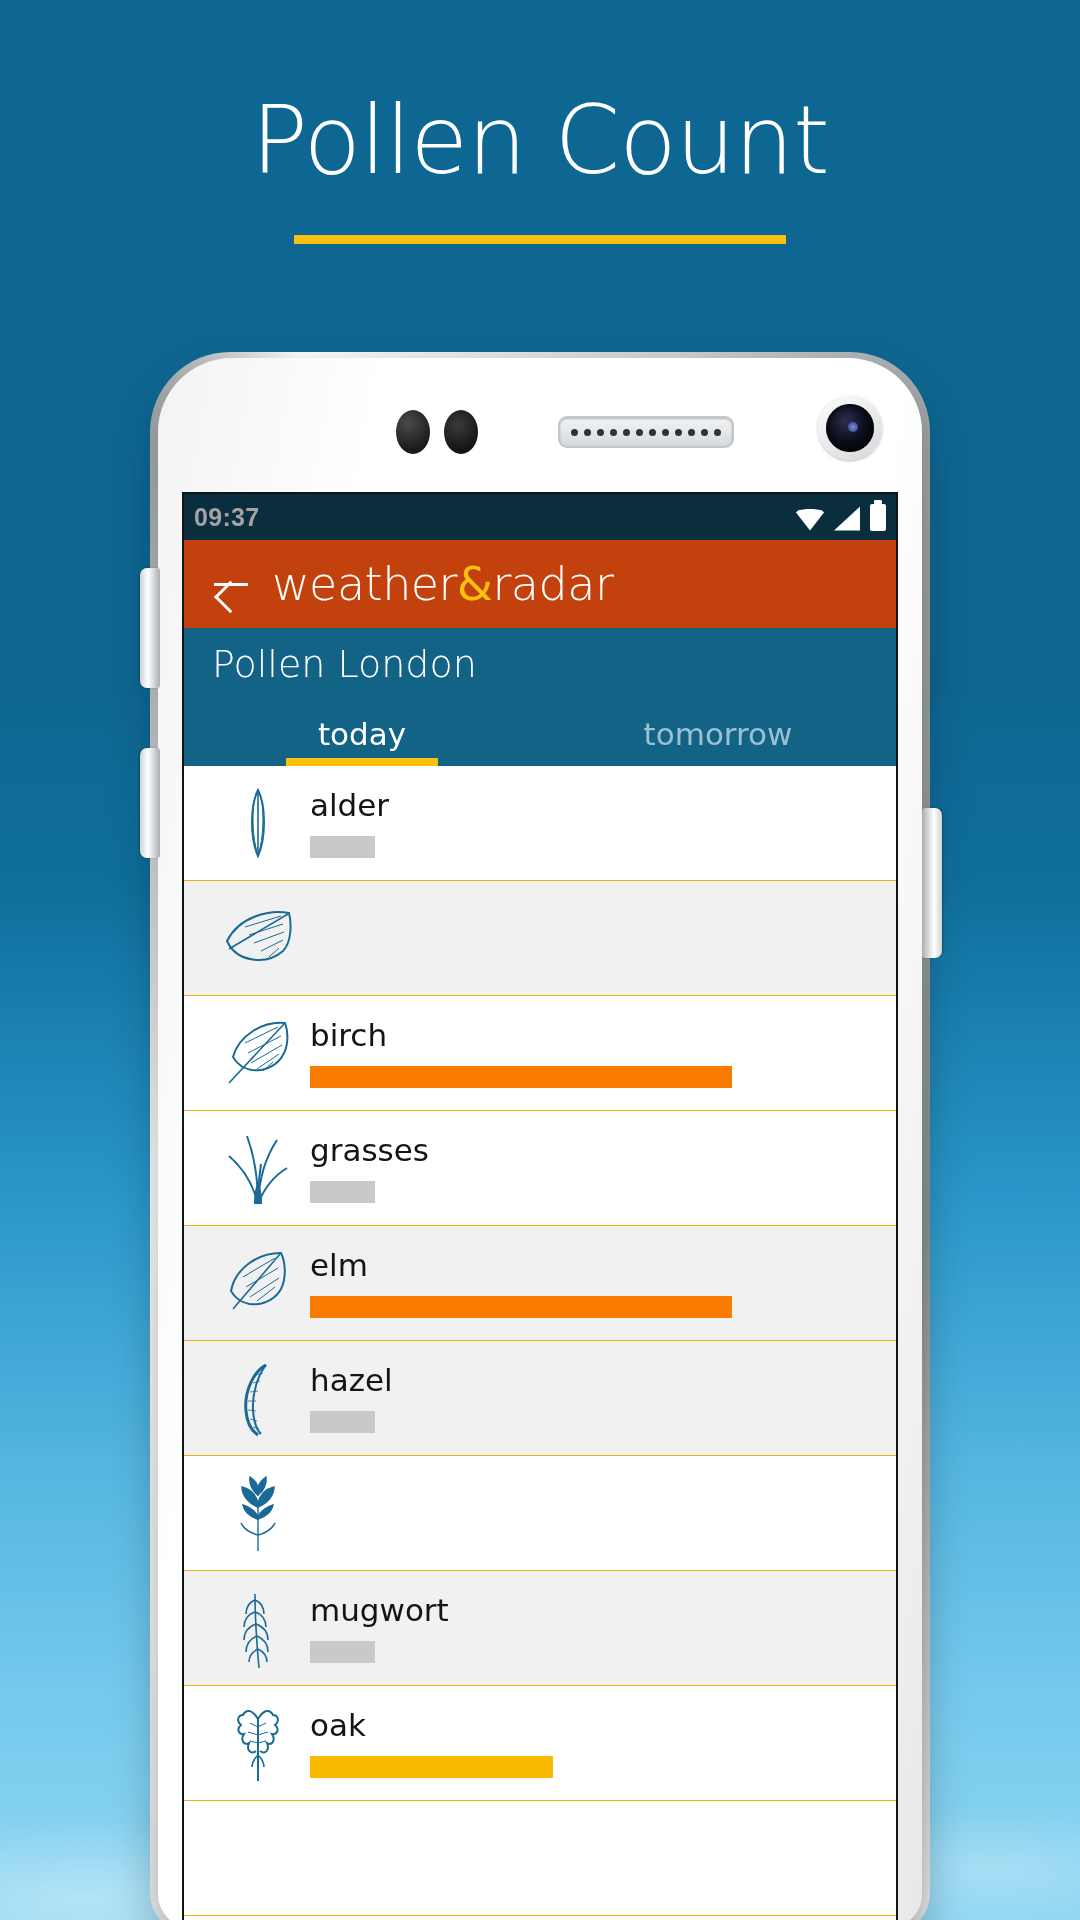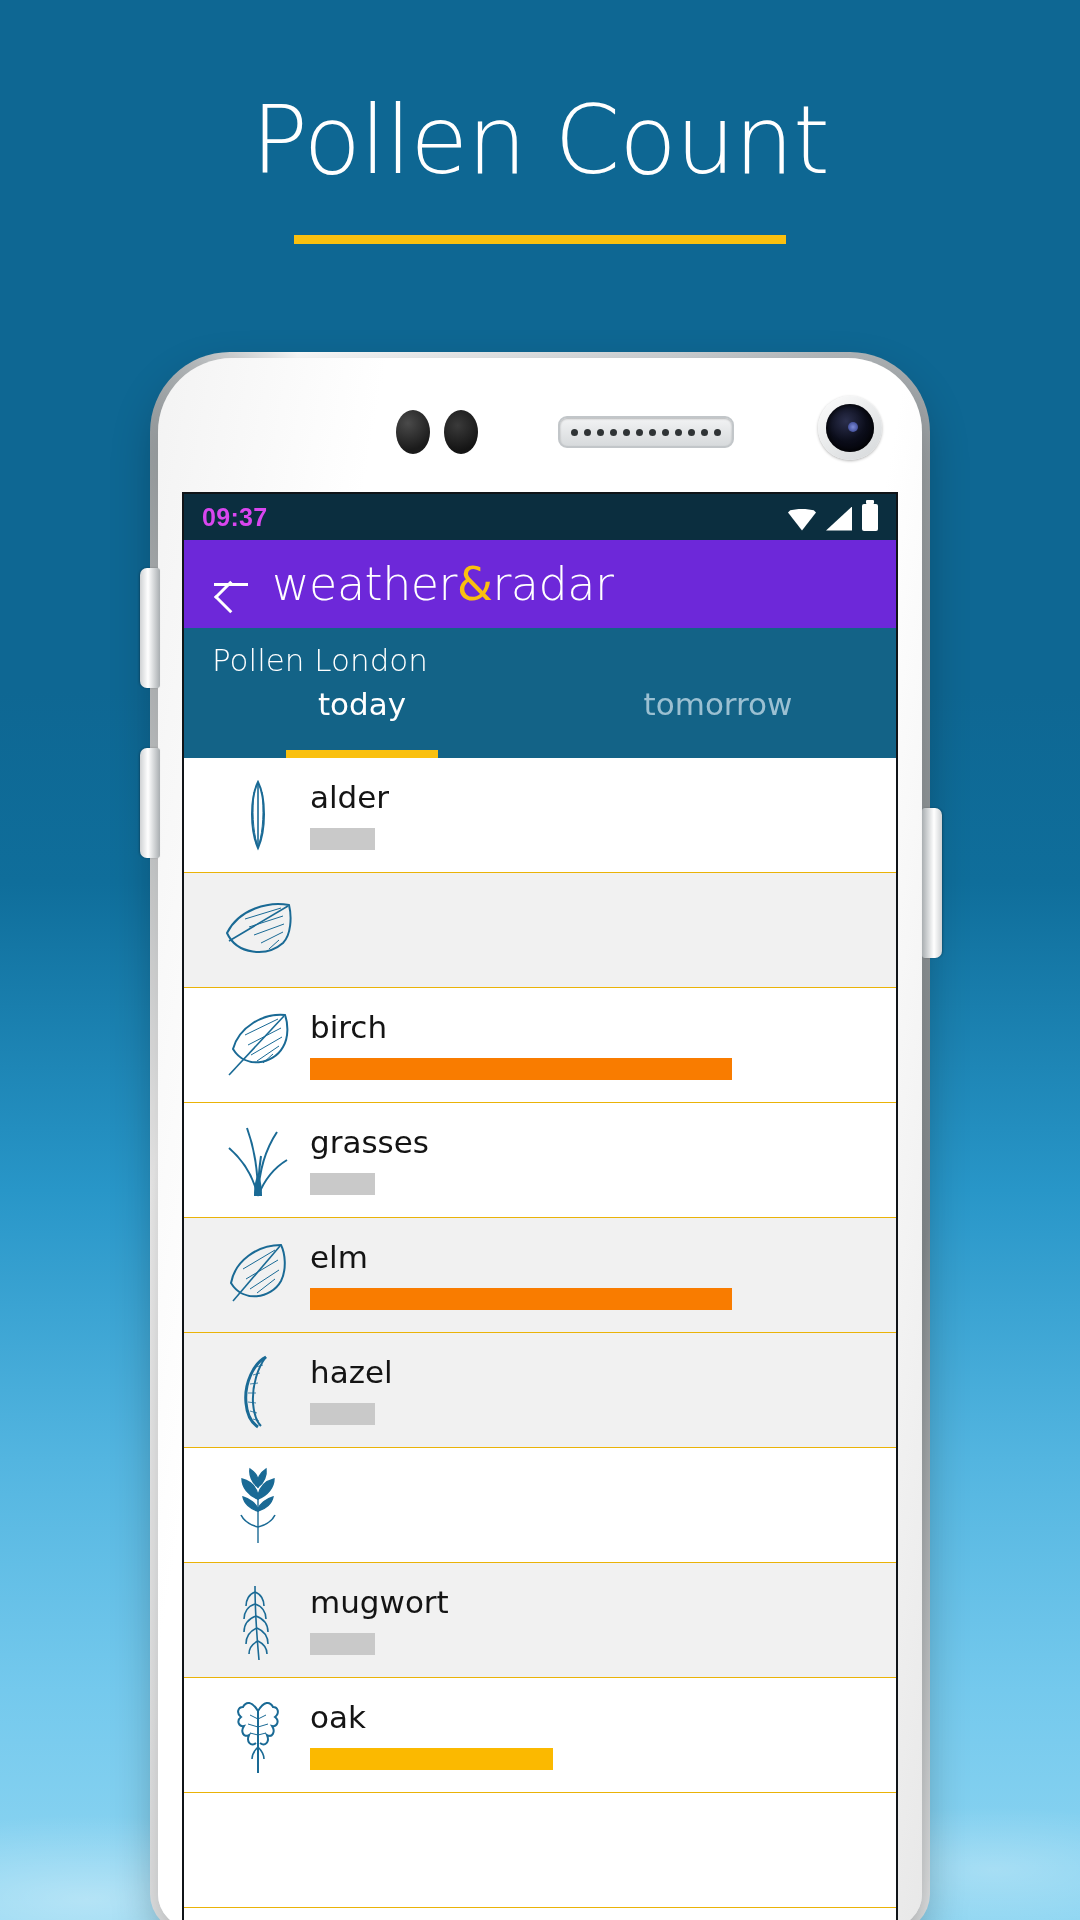--- a/index.html
+++ b/index.html
@@ -134,22 +134,22 @@
     position:absolute;
     left:52px; top:134px;
     width:716px; height:1436px;
     background:#ffffff;
     overflow:hidden;
     border:2px solid #101418;
   }
 
   .statusbar {
     height:46px; background:#0B2E3F;
-    display:flex; align-items:center; padding:0 18px;
-    color:#d946ef;
+    display:flex; align-items:center; padding:0 10px;
+    color:#a3a3a3;
   }
   .status-time { font-size:25px; font-weight:bold; letter-spacing:.3px; }
   .status-icons { margin-left:auto; display:flex; align-items:flex-end; gap:10px; }
   .ico-wifi {
     width:28px; height:22px;
     background:#fff;
     clip-path:polygon(50% 100%, 0 18%, 8% 8%, 50% 0, 92% 8%, 100% 18%);
   }
   .ico-signal {
     width:26px; height:24px; background:#fff;
@@ -157,21 +157,21 @@
   }
   .ico-batt {
     width:16px; height:27px; background:#fff; border-radius:2px; position:relative;
   }
   .ico-batt::before {
     content:""; position:absolute; top:-4px; left:4px; width:8px; height:4px;
     background:#fff; border-radius:1px;
   }
 
   .appbar {
-    height:88px; background:#6d28d9;
+    height:88px; background:#c2410c;
     display:flex; align-items:center; padding:0 26px;
   }
   .back-arrow {
     width:44px; height:44px; position:relative; flex:none; margin-right:18px;
     cursor:pointer;
   }
   .back-arrow::before {
     content:""; position:absolute; left:4px; top:21px; width:34px; height:3px; background:#fff;
   }
   .back-arrow::after {
@@ -182,25 +182,25 @@
   }
   .logo {
     font-size:46px; color:#fff; font-weight:300;
     font-family:"DejaVu Sans", sans-serif; letter-spacing:-.5px;
     white-space:nowrap;
   }
   .logo .amp { color:#FAC00F; font-weight:400; }
 
   .subbar { background:#136387; padding:0 0 0 0; }
   .loc {
-    color:#fff; font-size:31px; font-weight:300;
+    color:#fff; font-size:38px; font-weight:300;
     padding:14px 0 8px 28px;
     font-family:"DejaVu Sans", sans-serif;
   }
-  .tabs { display:flex; height:72px; }
+  .tabs { display:flex; height:72px; align-items:flex-end; }
   .tab {
     flex:0 0 50%;
     text-align:center;
     font-size:31px;
     padding-bottom:14px;
     position:relative;
     font-family:"DejaVu Sans", sans-serif;
     cursor:pointer;
   }
   .tab.active { color:#ffffff; }

